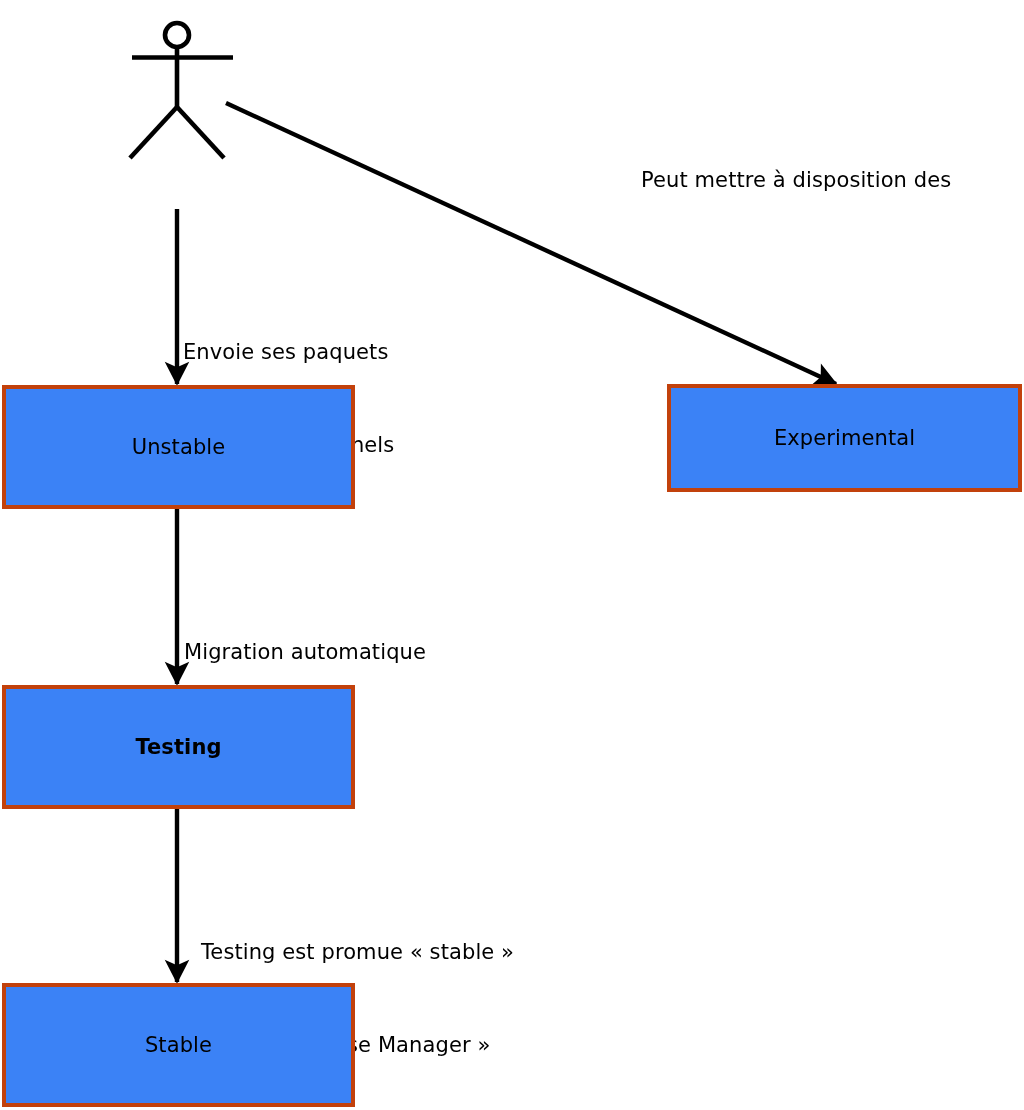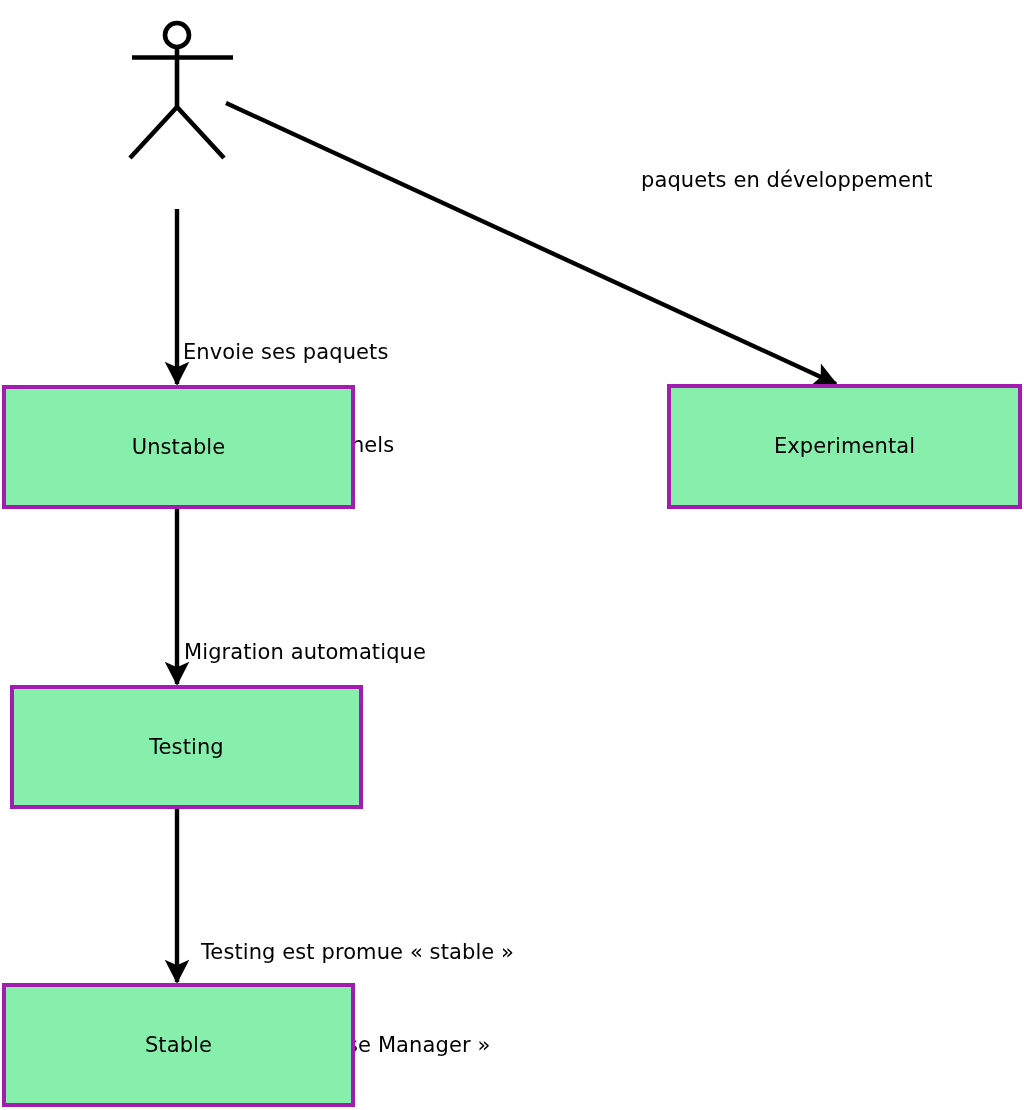--- a/index.html
+++ b/index.html
@@ -23,22 +23,22 @@
     position: absolute;
     left: 0;
     top: 0;
     width: 1024px;
     height: 1110px;
     display: block;
   }
   .node-box {
     position: absolute;
     box-sizing: border-box;
-    background: #86efac;
-    border: 4px solid #a21caf;
+    background: #3b82f6;
+    border: 4px solid #c2410c;
     display: flex;
     align-items: center;
     justify-content: center;
   }
   .node-label {
     font-size: 21px;
     line-height: 1;
     color: #000000;
     letter-spacing: 0.1px;
     white-space: nowrap;
@@ -89,42 +89,42 @@
     <line x1="177" y1="809" x2="177" y2="982" stroke="#000000" stroke-width="4.4" marker-end="url(#arrowhead)"></line>
   </svg>
 
 
   <div class="edge-label" style="left:183px; top:275px;">
     <div>Envoie ses paquets</div>
     <div>Debian fonctionnels</div>
   </div>
 
   <div class="edge-label" style="left:641px; top:103px;">
-    <div>paquets en développement</div>
+    <div>Peut mettre à disposition des</div>
   </div>
 
   <div class="edge-label" style="left:184px; top:575px;">
     <div>Migration automatique</div>
     <div>sous conditions</div>
   </div>
 
   <div class="edge-label" style="left:201px; top:875px;">
     <div>Testing est promue « stable »</div>
     <div>par le « Release Manager »</div>
   </div>
 
   <div class="node-box" style="left:2px; top:385px; width:353px; height:124px;">
     <span class="node-label">Unstable</span>
   </div>
 
-  <div class="node-box" style="left:667px; top:384px; width:355px; height:125px;">
+  <div class="node-box" style="left:667px; top:384px; width:355px; height:108px;">
     <span class="node-label">Experimental</span>
   </div>
 
-  <div class="node-box" style="left:10px; top:685px; width:353px; height:124px;">
+  <div class="node-box" style="left:2px; top:685px; width:353px; height:124px;font-weight:bold;">
     <span class="node-label">Testing</span>
   </div>
 
   <div class="node-box" style="left:2px; top:983px; width:353px; height:124px;justify-content:center;">
     <span class="node-label">Stable</span>
   </div>
 
 </div>
 
 </body></html>

